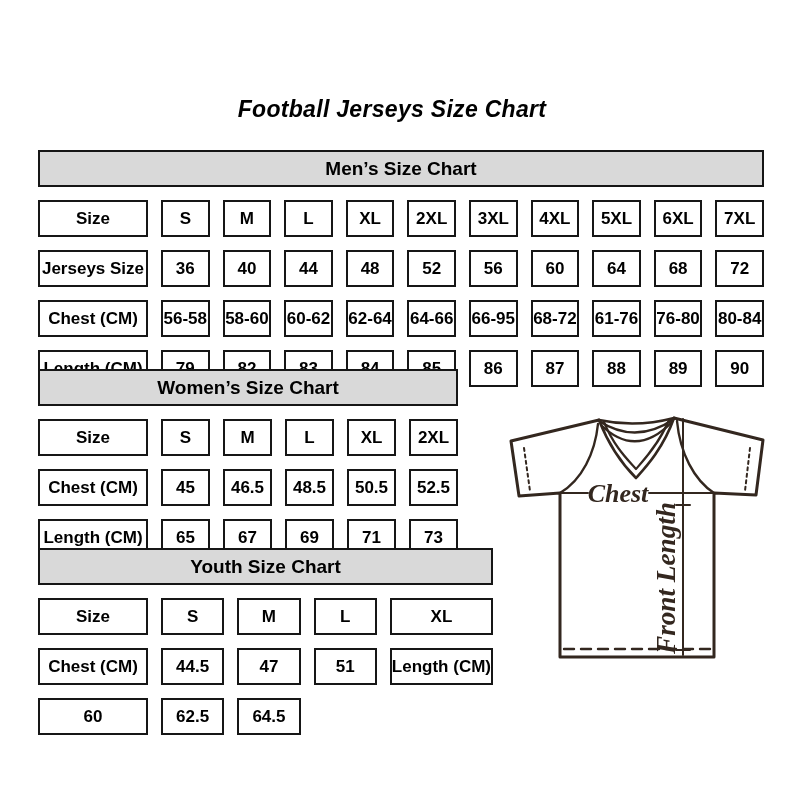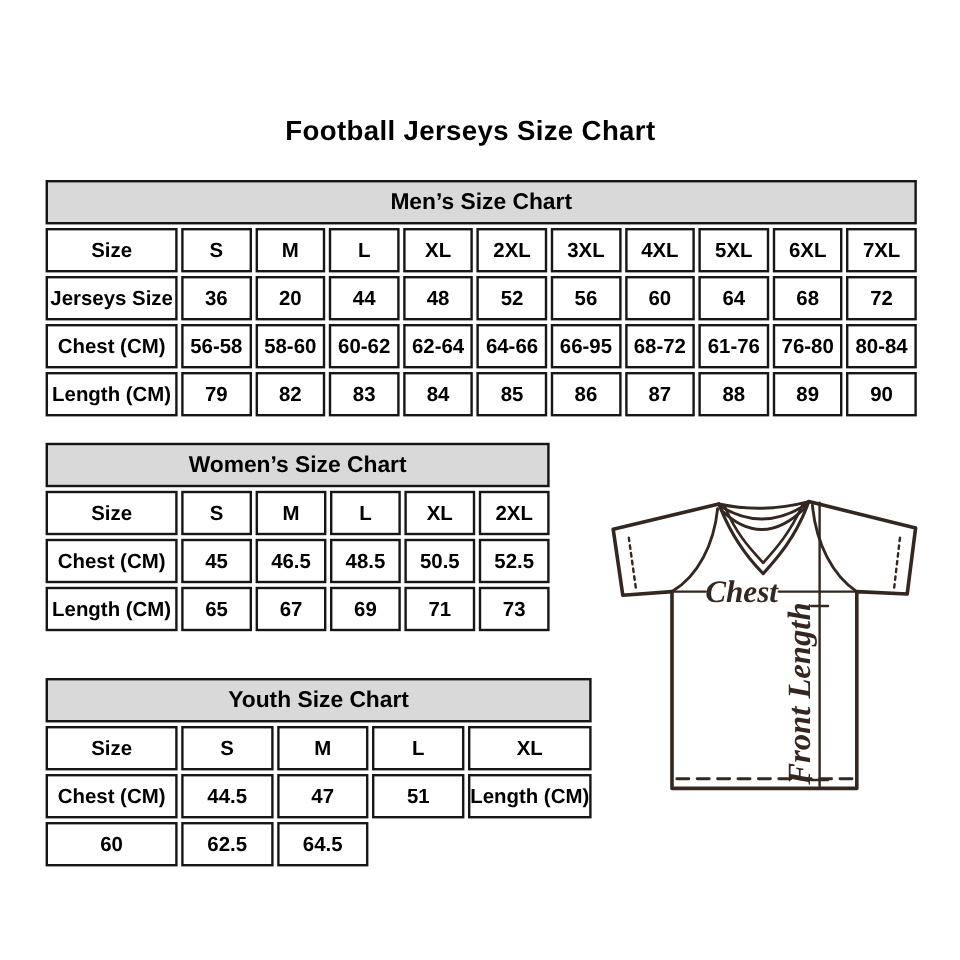--- a/index.html
+++ b/index.html
@@ -12,46 +12,47 @@
     overflow: hidden;
   }
   .page-title {
     position: absolute;
     top: 96px; left: 0; width: 784px;
     text-align: center;
     font-size: 23px;
     font-weight: 700;
     letter-spacing: .3px;
     color: var(--text, #000);
+    font-style: italic;
   }
   .size-table {
     position: absolute;
     display: grid;
-    gap: 3px;
+    gap: 13px;
   }
   .cell {
     box-sizing: border-box;
     height: 37px;
     border: 2px solid var(--border, #161616);
     background: #ffffff;
     display: flex;
     align-items: center;
     justify-content: center;
     font-weight: 700;
     font-size: 17px;
     white-space: nowrap;
   }
   .head {
     grid-column: 1 / -1;
     background: var(--header-bg, #d9d9d9);
     font-size: 19px;
   }
   #men-table   { left: 38px; top: 150px; width: 726px; grid-template-columns: 110px repeat(10, 1fr); }
   #women-table { left: 38px; top: 369px; width: 420px; grid-template-columns: 110px repeat(5, 1fr); }
-  #youth-table { left: 38px; top: 548px; width: 455px; grid-template-columns: 110px repeat(4, 1fr); margin-top: 17px; }
+  #youth-table { left: 38px; top: 548px; width: 455px; grid-template-columns: 110px repeat(4, 1fr); }
   .jersey {
     position: absolute;
     left: 498px; top: 407px;
     width: 282px; height: 266px;
   }
   .jersey path {
     fill: none;
     stroke: var(--diagram-stroke, #33271f);
     stroke-linecap: round;
     stroke-linejoin: round;
@@ -78,21 +79,21 @@
   <div class="cell">XL</div>
   <div class="cell">2XL</div>
   <div class="cell">3XL</div>
   <div class="cell">4XL</div>
   <div class="cell">5XL</div>
   <div class="cell">6XL</div>
   <div class="cell">7XL</div>
 
   <div class="cell">Jerseys Size</div>
   <div class="cell">36</div>
-  <div class="cell">20</div>
+  <div class="cell">40</div>
   <div class="cell">44</div>
   <div class="cell">48</div>
   <div class="cell">52</div>
   <div class="cell">56</div>
   <div class="cell">60</div>
   <div class="cell">64</div>
   <div class="cell">68</div>
   <div class="cell">72</div>
 
   <div class="cell">Chest (CM)</div>

